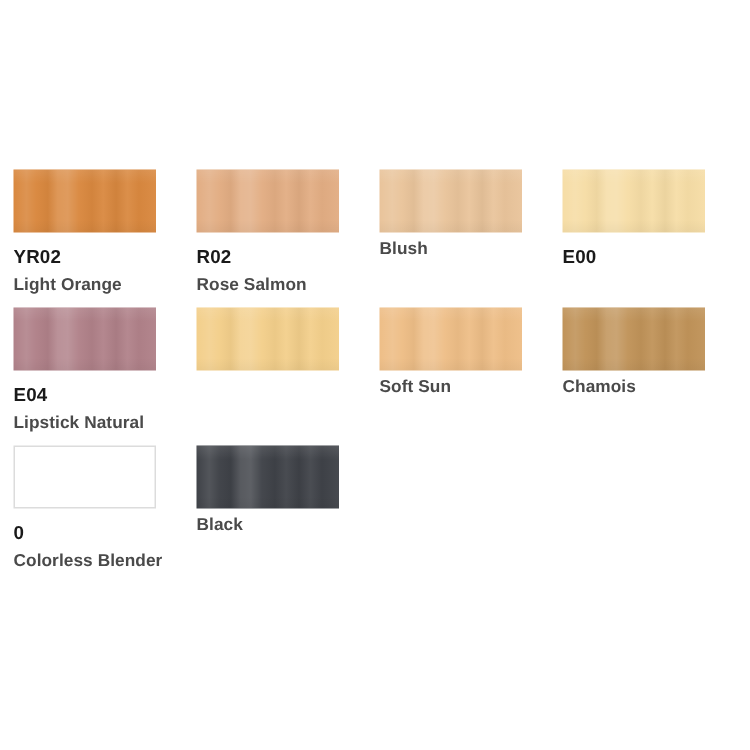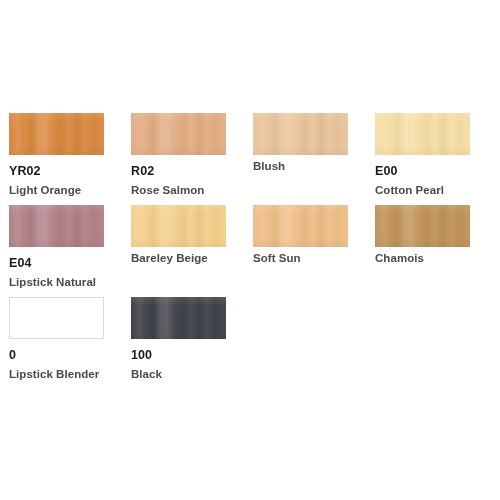--- a/index.html
+++ b/index.html
@@ -119,58 +119,55 @@
           <span class="shade"></span>
         </div>
         <div class="swatch-name">Blush</div>
       </div>
       <div class="swatch-cell">
         <div class="swatch-chip" style="background-color: rgb(246, 221, 166);">
           <span class="streaks"></span>
           <span class="shade"></span>
         </div>
         <div class="swatch-code">E00</div>
-        <div class="swatch-name">Cotton Pearl</div>
       </div>
       <div class="swatch-cell">
         <div class="swatch-chip" style="background-color: rgb(176, 129, 137);">
           <span class="streaks"></span>
           <span class="shade"></span>
         </div>
         <div class="swatch-code">E04</div>
         <div class="swatch-name">Lipstick Natural</div>
       </div>
       <div class="swatch-cell">
         <div class="swatch-chip" style="background-color: rgb(243, 207, 139);">
           <span class="streaks"></span>
           <span class="shade"></span>
         </div>
-        <div class="swatch-name">Bareley Beige</div>
       </div>
       <div class="swatch-cell">
         <div class="swatch-chip" style="background-color: rgb(238, 190, 135);">
           <span class="streaks"></span>
           <span class="shade"></span>
         </div>
         <div class="swatch-name">Soft Sun</div>
       </div>
       <div class="swatch-cell">
         <div class="swatch-chip" style="background-color: rgb(192, 147, 89);">
           <span class="streaks"></span>
           <span class="shade"></span>
         </div>
         <div class="swatch-name">Chamois</div>
       </div>
       <div class="swatch-cell">
         <div class="swatch-chip outlined" style="background-color: rgb(255, 255, 255);"></div>
         <div class="swatch-code">0</div>
-        <div class="swatch-name">Lipstick Blender</div>
+        <div class="swatch-name">Colorless Blender</div>
       </div>
       <div class="swatch-cell">
         <div class="swatch-chip" style="background-color: rgb(63, 66, 72);">
           <span class="streaks"></span>
           <span class="shade"></span>
         </div>
-        <div class="swatch-code">100</div>
         <div class="swatch-name">Black</div>
       </div>
     </div>
 </div>
 
 </body></html>

